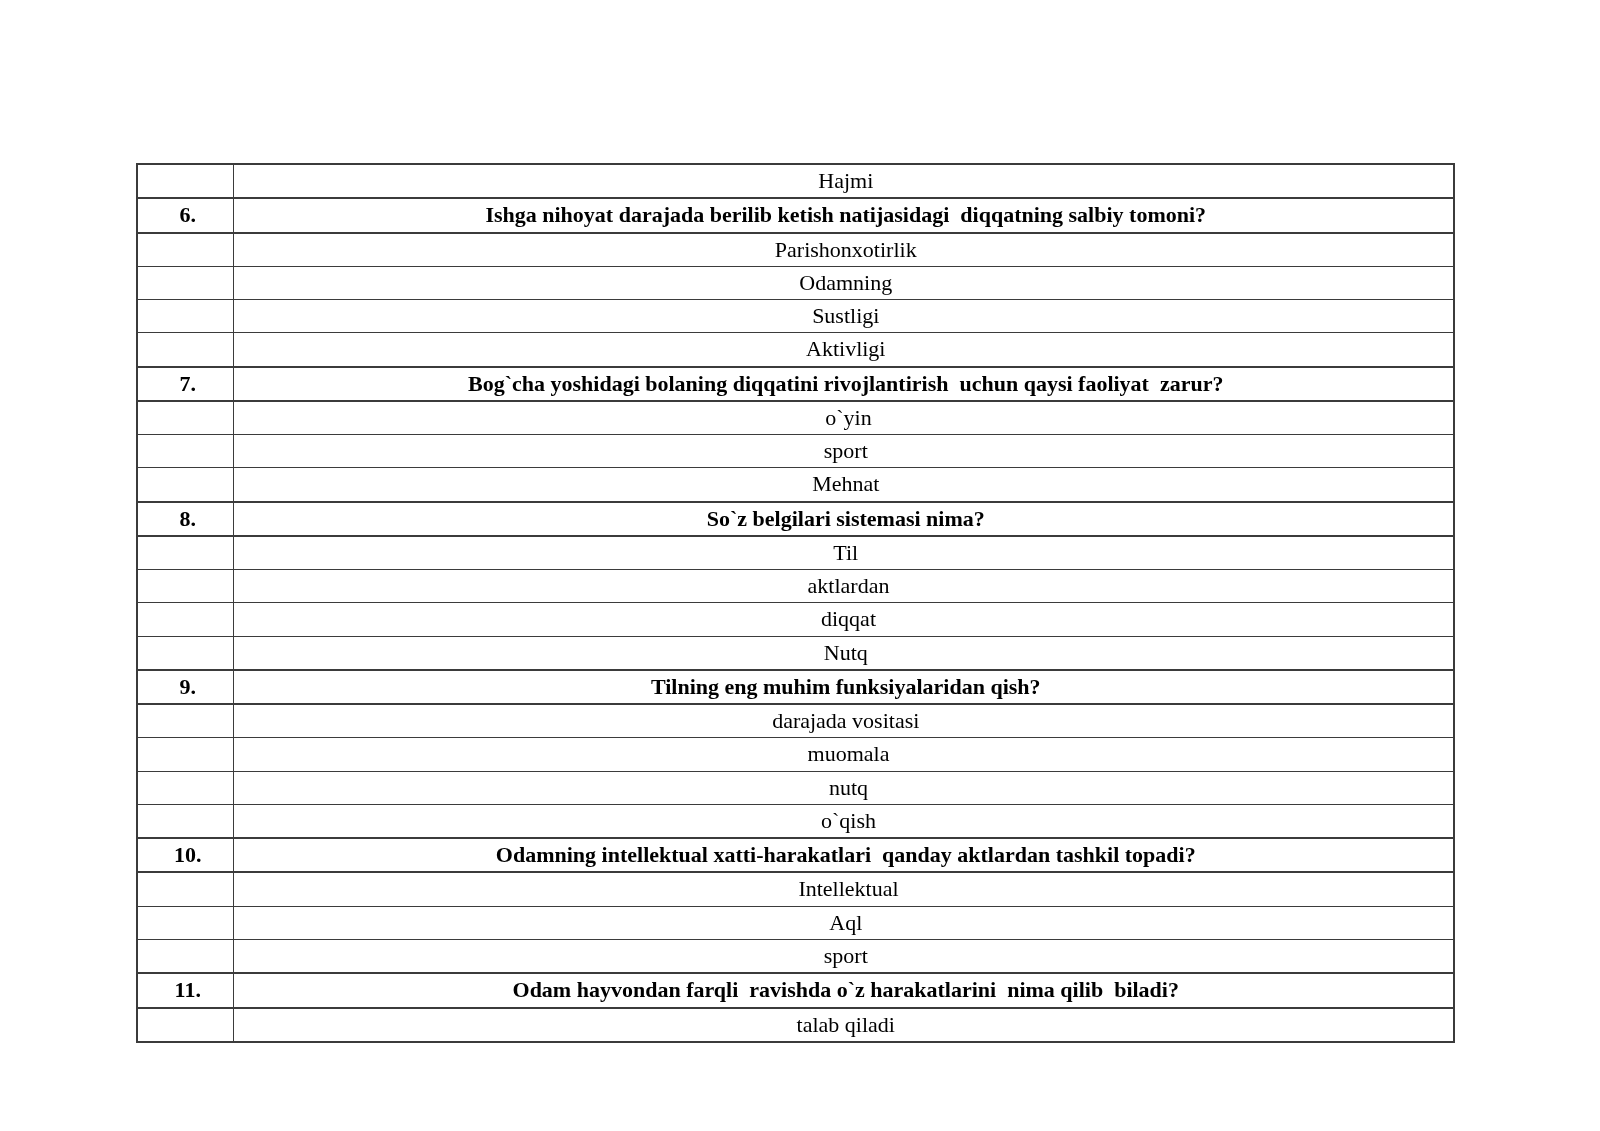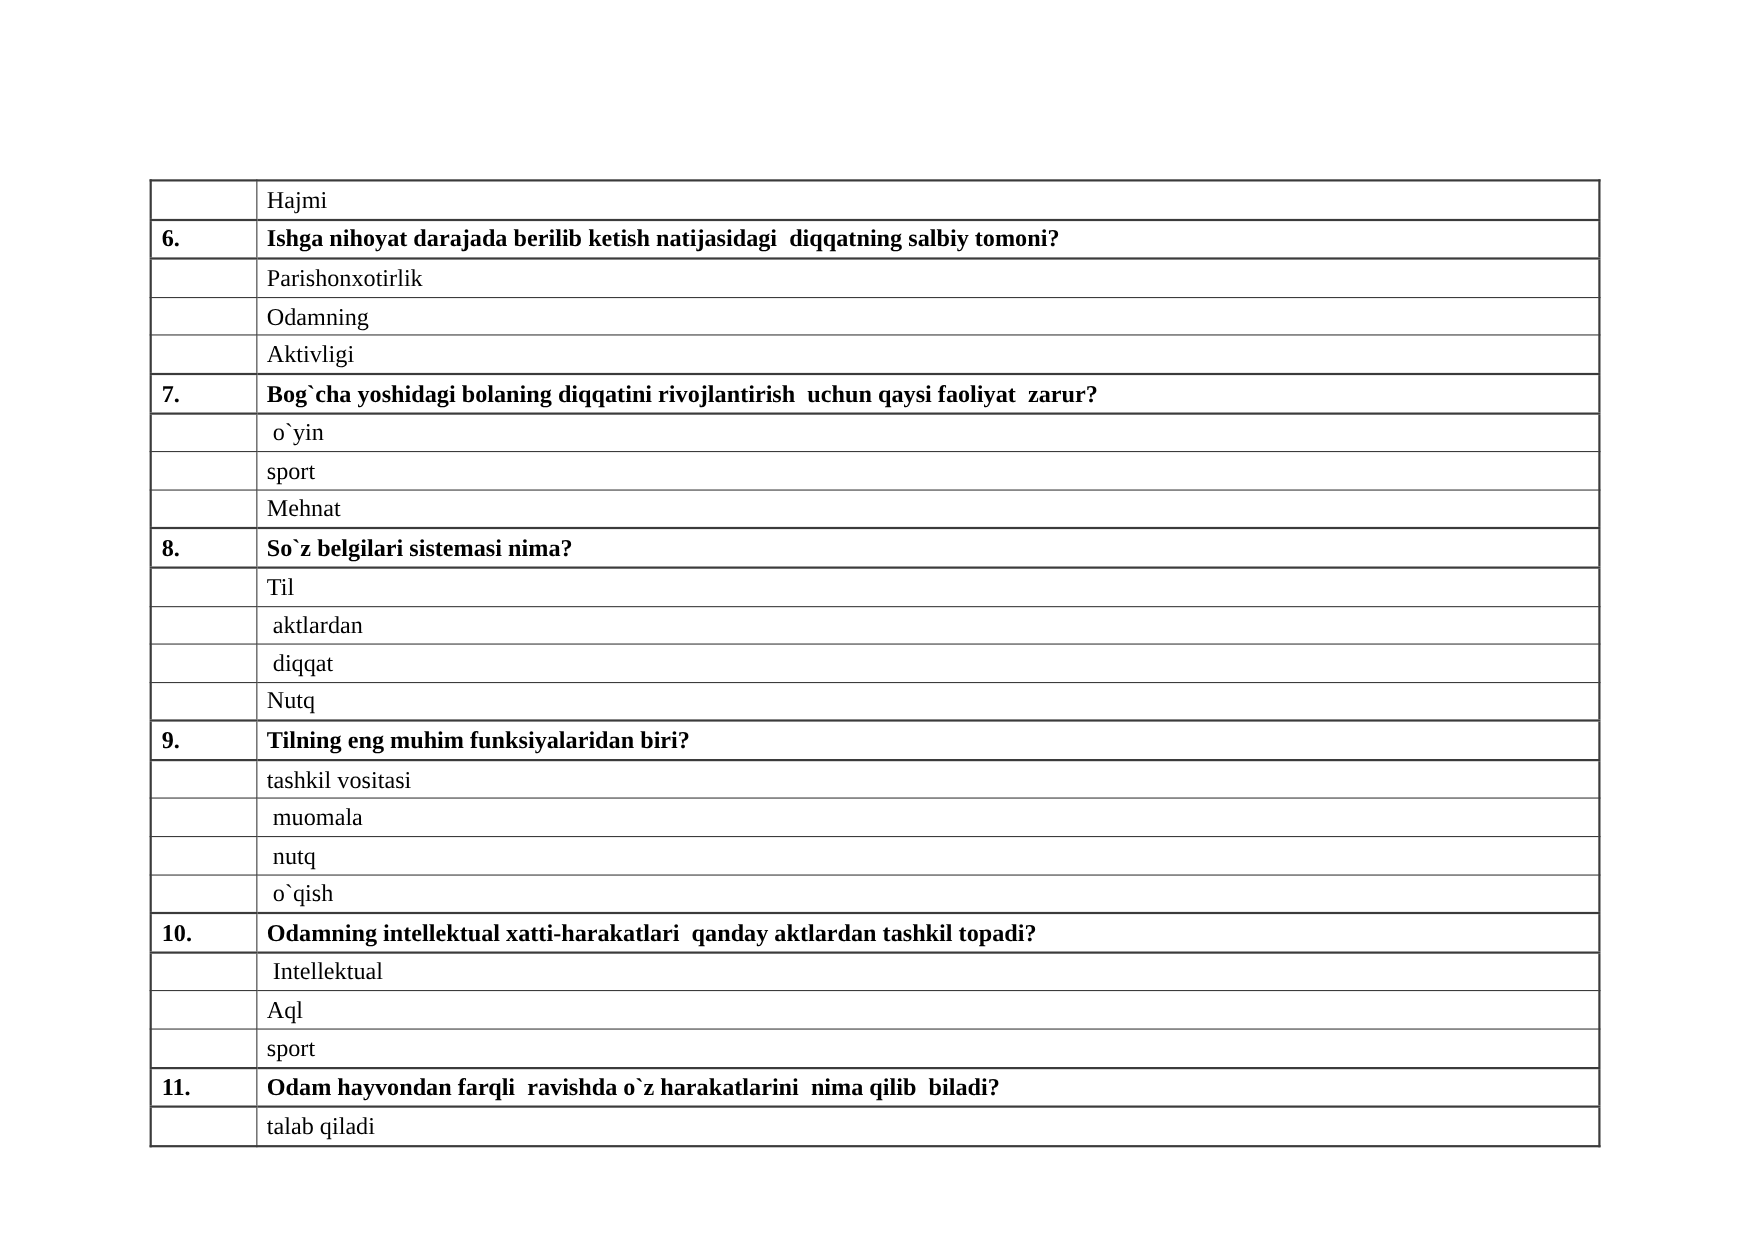--- a/index.html
+++ b/index.html
@@ -6,20 +6,21 @@
     margin: 0;
     padding: 0;
     background: #ffffff;
   }
   .page {
     position: relative;
     width: 1600px;
     height: 1131px;
     background: #ffffff;
     overflow: hidden;
+    text-align: center;
   }
   table.quiz {
     position: absolute;
     left: 136px;
     top: 163px;
     width: 1319px;
     height: 880px;
     border-collapse: collapse;
     table-layout: fixed;
     font-family: "Liberation Serif", "DejaVu Serif", serif;
@@ -65,20 +66,24 @@
       <tr>
           <td class="num"></td>
           <td>Parishonxotirlik</td>
         </tr>
       <tr>
           <td class="num"></td>
           <td>Odamning</td>
         </tr>
       <tr>
           <td class="num"></td>
+          <td>Sustligi</td>
+        </tr>
+      <tr>
+          <td class="num"></td>
           <td>Aktivligi</td>
         </tr>
       <tr class="q">
           <td class="num">7.</td>
           <td>Bog`cha yoshidagi bolaning diqqatini rivojlantirish  uchun qaysi faoliyat  zarur?</td>
         </tr>
       <tr>
           <td class="num"></td>
           <td> o`yin</td>
         </tr>
@@ -105,25 +110,25 @@
       <tr>
           <td class="num"></td>
           <td> diqqat</td>
         </tr>
       <tr>
           <td class="num"></td>
           <td>Nutq</td>
         </tr>
       <tr class="q">
           <td class="num">9.</td>
-          <td>Tilning eng muhim funksiyalaridan biri?</td>
+          <td>Tilning eng muhim funksiyalaridan qish?</td>
         </tr>
       <tr>
           <td class="num"></td>
-          <td>tashkil vositasi</td>
+          <td>darajada vositasi</td>
         </tr>
       <tr>
           <td class="num"></td>
           <td> muomala</td>
         </tr>
       <tr>
           <td class="num"></td>
           <td> nutq</td>
         </tr>
       <tr>

